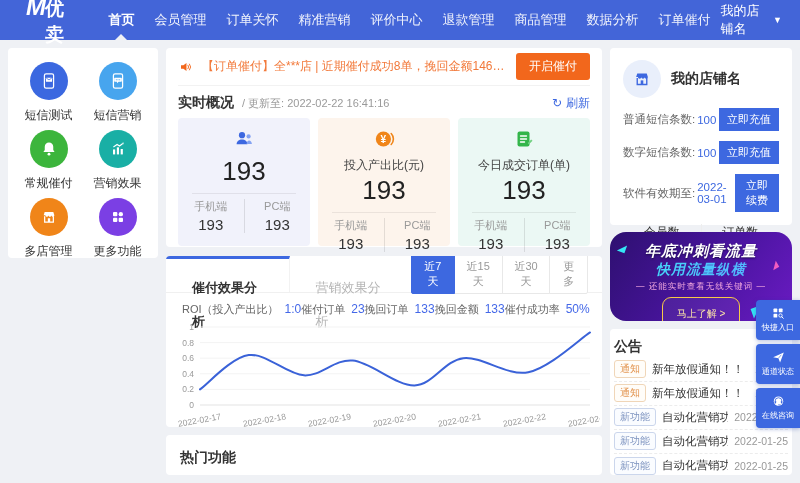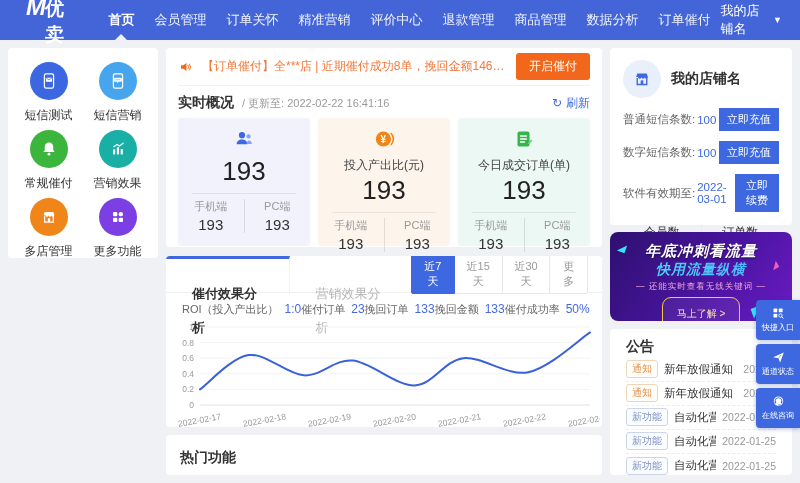--- a/index.html
+++ b/index.html
@@ -49,21 +49,21 @@
   .stat-div { border-top:1px solid rgba(0,0,0,.07); margin:6px 14px 5px; }
   .stat-sub { display:flex; }
   .stat-sub-col { flex:1; }
   .stat-sub-col.first { border-right:1px solid rgba(0,0,0,.10); }
   .stat-sub-label { font-size:11px; color:#999; }
   .stat-sub-value { font-size:15px; color:#333; margin-top:2px; }
 
   
   .analysis-card { height:180px; margin-top:9px; overflow:hidden; }
   .tabbar { display:flex; align-items:stretch; height:37px; border-bottom:1px solid #F0F0F0; }
-  .tab { font-size:13px; color:#B5B5B5; padding:18px 26px; line-height:34px; border-top:3px solid transparent; cursor:pointer; }
+  .tab { font-size:13px; color:#B5B5B5; padding:12px 26px; line-height:34px; border-top:3px solid transparent; cursor:pointer; }
   .tab.active { color:#333; font-weight:bold; border-top-color:#3D68E0; border-right:1px solid #F2F2F2; }
   .ranges { margin-left:auto; display:flex; align-items:center; padding-right:14px; }
   .range-btn { font-size:11px; color:#999; background:#fff; border:1px solid #E8E8E8; padding:4px 9px; margin-left:-1px; cursor:pointer; }
   .range-btn:first-child { border-radius:2px 0 0 2px; }
   .range-btn:last-child { border-radius:0 2px 2px 0; }
   .range-btn.active { background:#3D68E0; color:#fff; border-color:#3D68E0; position:relative; }
   .metrics { display:flex; justify-content:space-between; padding:9px 26px 2px 16px; }
   .metric { font-size:11px; color:#666; white-space:nowrap; }
   .metric b { color:#4468E8; font-weight:normal; margin-left:6px; font-size:12px; }
   .chart-wrap { padding:0 4px; }
@@ -80,33 +80,33 @@
   .shop-row { display:flex; align-items:center; margin-top:10px; }
   .shop-row-label { font-size:11.5px; color:#666; white-space:nowrap; }
   .shop-row-value { font-size:11.5px; color:#3D68E0; margin-left:2px; }
   .shop-row-btn { margin-left:auto; background:#3D68E0; color:#fff; border:none; border-radius:0; font-size:11px; padding:4px 8px; cursor:pointer; }
   .shop-stats { display:flex; margin-top:12px; text-align:center; }
   .shop-stat { flex:1; }
   .shop-stat.first { border-right:1px solid #EEE; }
   .shop-stat-label { font-size:12px; color:#333; }
   .shop-stat-value { font-size:19px; color:#3D68E0; margin-top:3px; }
 
-  .banner { height:90px; margin-top:7px; border-radius:8px; position:relative; overflow:hidden; cursor:pointer;
+  .banner { height:90px; margin-top:7px; border-radius:16px; position:relative; overflow:hidden; cursor:pointer;
     background:linear-gradient(125deg,#2E1070 0%,#4A14A0 55%,#6A1BC2 100%); text-align:center; padding-top:10px; }
   .banner-l1 { color:#fff; font-size:15px; font-weight:bold; font-style:italic; letter-spacing:1px; text-shadow:0 1px 2px #1a0a46; }
   .banner-l2 { font-size:14px; font-weight:bold; font-style:italic; letter-spacing:1px;
     background:linear-gradient(90deg,#3FE8F8,#58A6FF); -webkit-background-clip:text; background-clip:text; color:transparent; }
   .banner-l3 { color:#F0A6DE; font-size:8.5px; margin-top:2px; letter-spacing:1px; }
   .banner-btn { display:inline-block; margin-top:4px; font-size:10px; color:#FFE9A8; border:1px solid #F7C948; border-radius:9px; padding:9px 14px; background:rgba(255,255,255,.06); }
   .deco { position:absolute; width:0; height:0; }
   .deco.t1 { border-left:8px solid transparent; border-bottom:8px solid #35E6F5; left:8px; top:12px; transform:rotate(20deg); }
   .deco.t2 { border-left:7px solid transparent; border-bottom:7px solid #F25CC1; right:14px; top:30px; transform:rotate(-30deg); }
   .deco.t3 { border-left:10px solid transparent; border-bottom:10px solid #35E6F5; right:30px; bottom:4px; transform:rotate(160deg); }
 
-  .notice-card { height:148px; margin-top:8px; padding:9px 16px; overflow:hidden; }
+  .notice-card { height:148px; margin-top:8px; padding:9px 4px; overflow:hidden; }
   .notice-title { font-size:14px; font-weight:bold; color:#333; margin-bottom:2px; }
   .notice-row { display:flex; align-items:center; gap:6px; height:24px; border-bottom:1px dashed #ECECEC; cursor:pointer; }
   .notice-row:last-child { border-bottom:none; }
   .badge { font-size:10px; border-radius:3px; padding:1px 5px; flex:none; }
   .badge.notice { color:#E2924C; border:1px solid #F0D6B8; background:#FFFDF9; }
   .badge.feature { color:#7E94C0; border:1px solid #CBD6EC; background:#FAFCFF; }
   .notice-text { font-size:11.5px; color:#333; flex:1; white-space:nowrap; overflow:hidden; }
   .notice-date { font-size:10.5px; color:#999; flex:none; }
 
   

